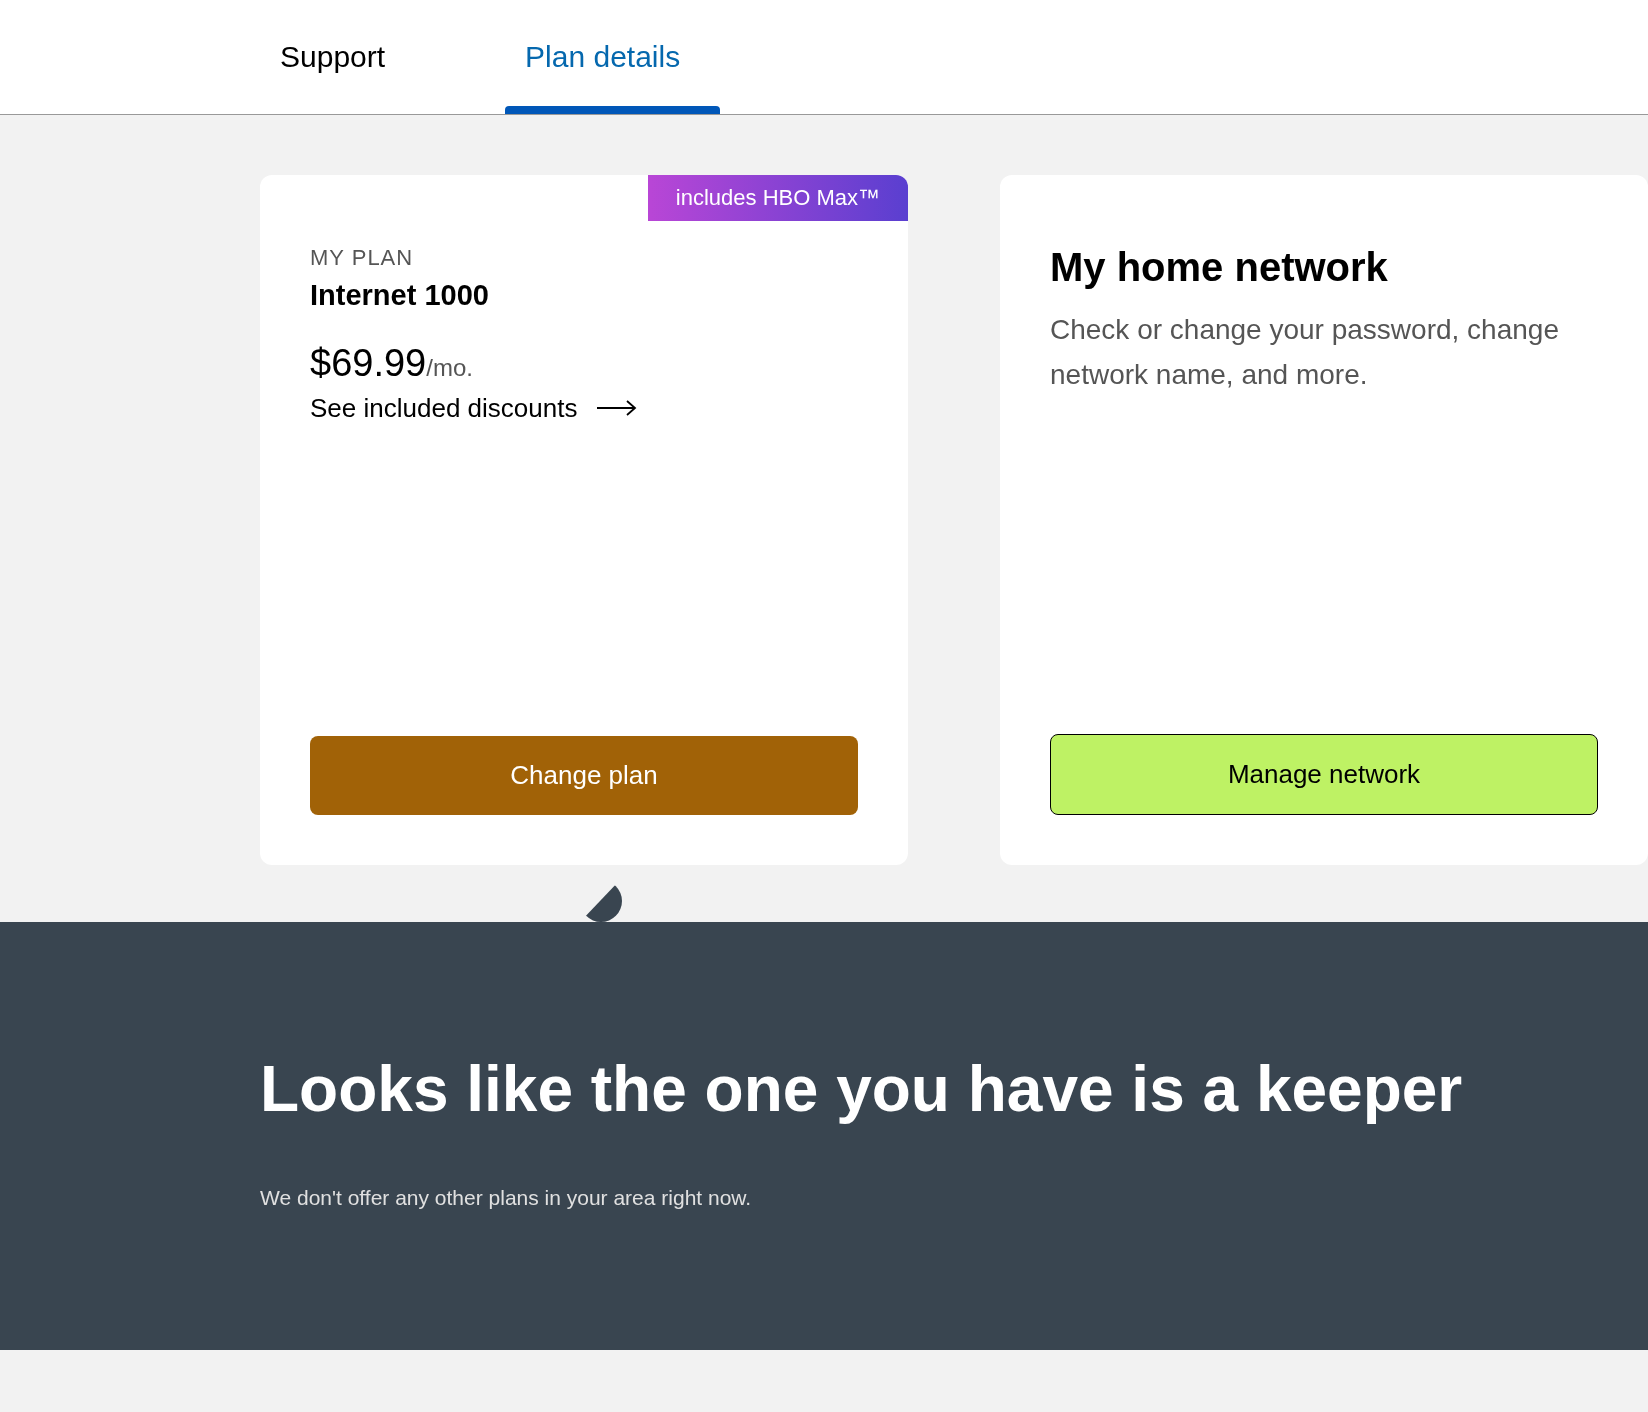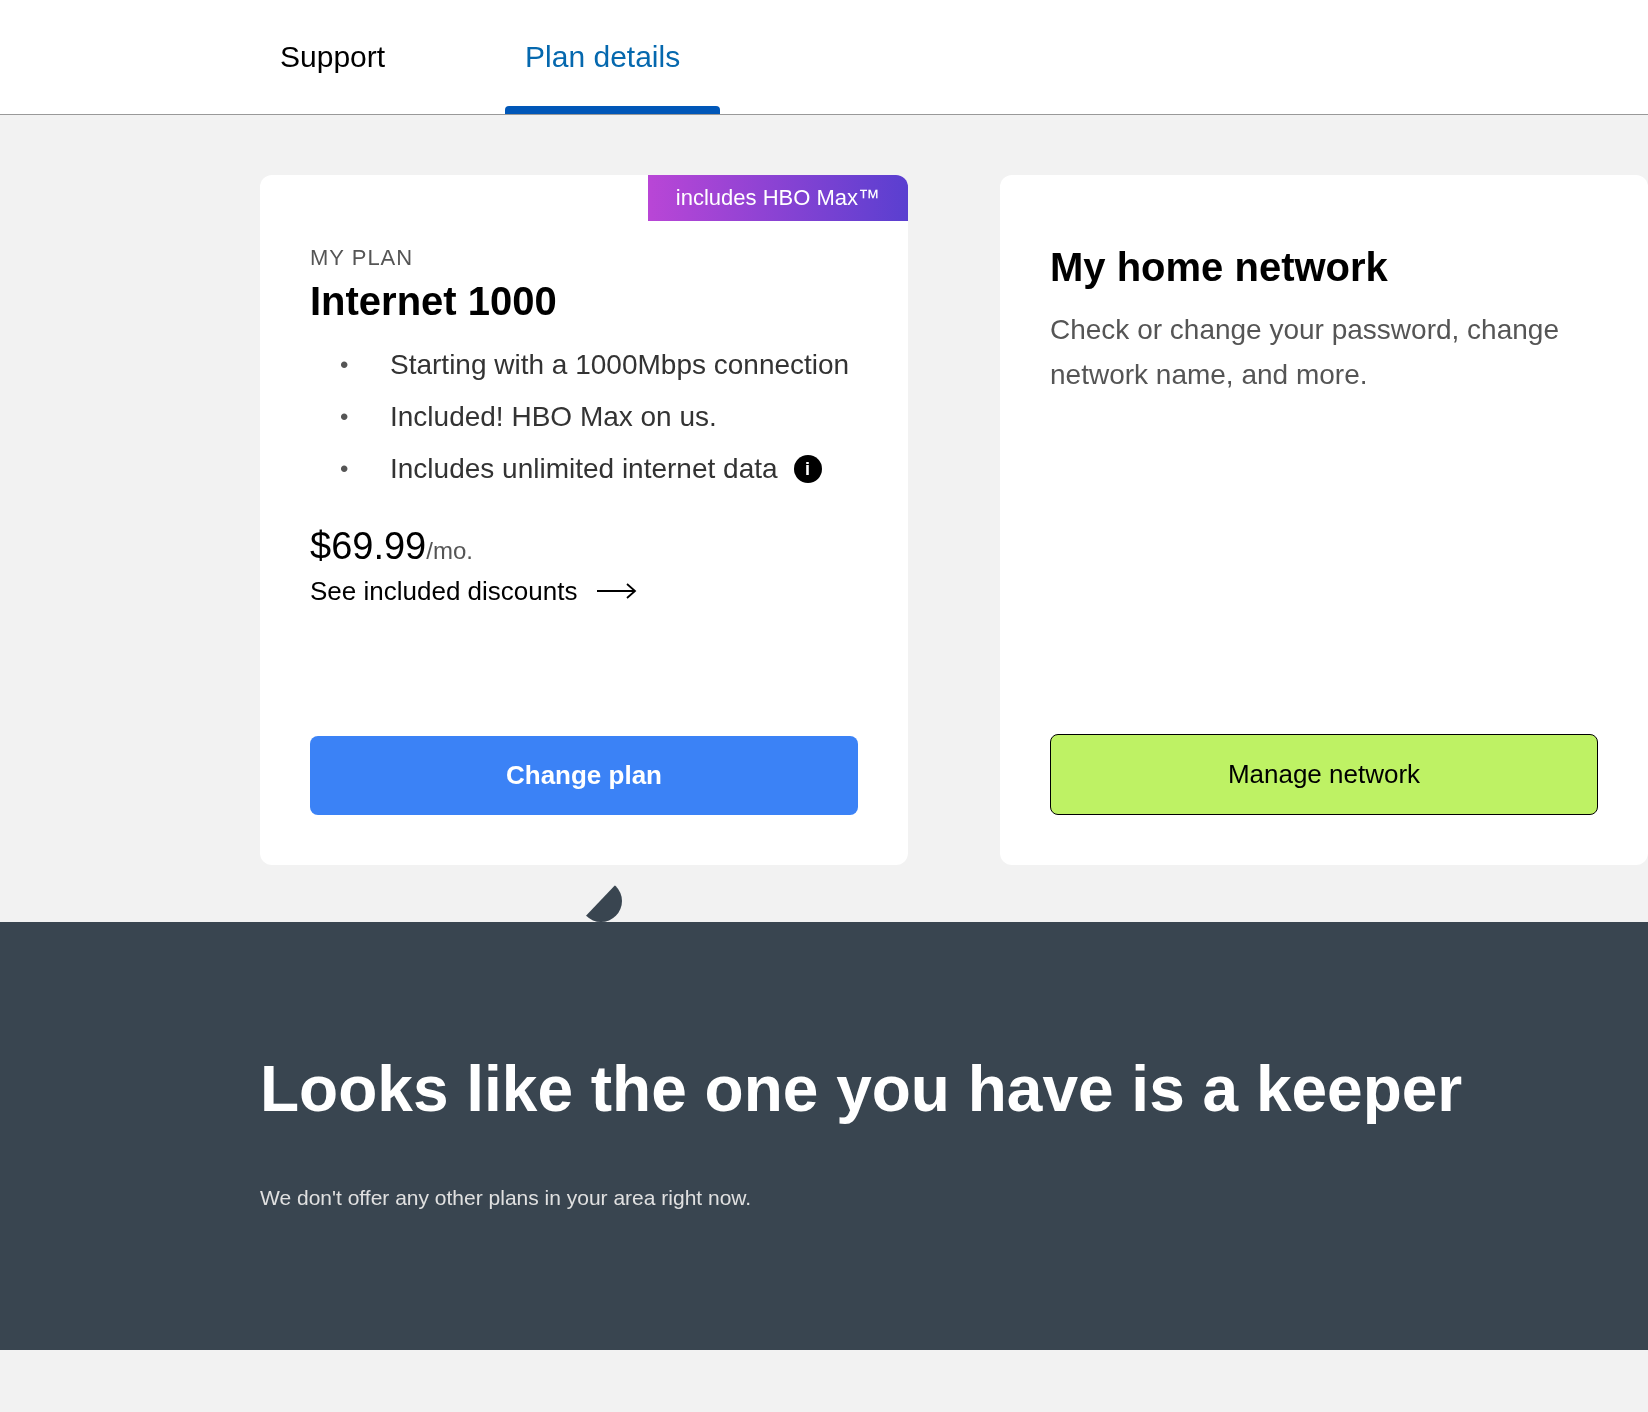--- a/index.html
+++ b/index.html
@@ -75,25 +75,25 @@
       padding: 10px 28px;
       border-radius: 0 12px 0 0;
     }
     .plan-label {
       font-size: 22px;
       color: #555;
       letter-spacing: 1px;
       margin-top: 20px;
     }
     .plan-title {
-      font-size: 40px;
+      font-size: 29px;
       font-weight: 700;
       color: #000;
       margin-top: 8px;
-      margin-bottom: 15px;
+      margin-bottom: 30px;
     }
     .features {
       list-style: none;
       padding-left: 30px;
       margin-bottom: 30px;
     }
     .features li {
       position: relative;
       font-size: 28px;
       color: #333;
@@ -149,24 +149,24 @@
     }
     .btn {
       width: 100%;
       padding: 24px;
       font-size: 26px;
       border-radius: 8px;
       cursor: pointer;
       margin-top: auto;
     }
     .btn-primary {
-      background: #3b82f6;
+      background: #a16207;
       color: #fff;
       border: none;
-      font-weight: 700;
+      font-weight: 400;
     }
     .btn-outline {
       background: #bef264;
       color: #000;
       border: 1.5px solid #000;
     }
     .network-title {
       font-size: 40px;
       font-weight: 700;
       color: #000;
@@ -210,32 +210,20 @@
 <div class="tabs-container">
   <div class="tab inactive">Support</div>
   <div class="tab active">Plan details</div>
 </div>
 
 <div class="cards-section">
   <div class="card plan">
     <div class="badge">includes HBO Max™</div>
     <div class="plan-label">MY PLAN</div>
     <div class="plan-title">Internet 1000</div>
-    <ul class="features">
-      <li>
-          <span>Starting with a 1000Mbps connection</span>
-        </li>
-      <li>
-          <span>Included! HBO Max on us.</span>
-        </li>
-      <li>
-        <span>Includes unlimited internet data</span>
-        <span class="info-icon">i</span>
-      </li>
-    </ul>
     <div class="price-row">
       <span class="price-amount">$69.99</span><span>/mo.</span>
     </div>
     <div class="discounts-link">
       <span>See included discounts</span>
       <span class="arrow-right">
         <svg viewBox="0 0 42 18" fill="none" stroke="#000" stroke-width="1.8">
           <line x1="0" y1="9" x2="38" y2="9"></line>
           <polyline points="30,2 38,9 30,16"></polyline>
         </svg>

